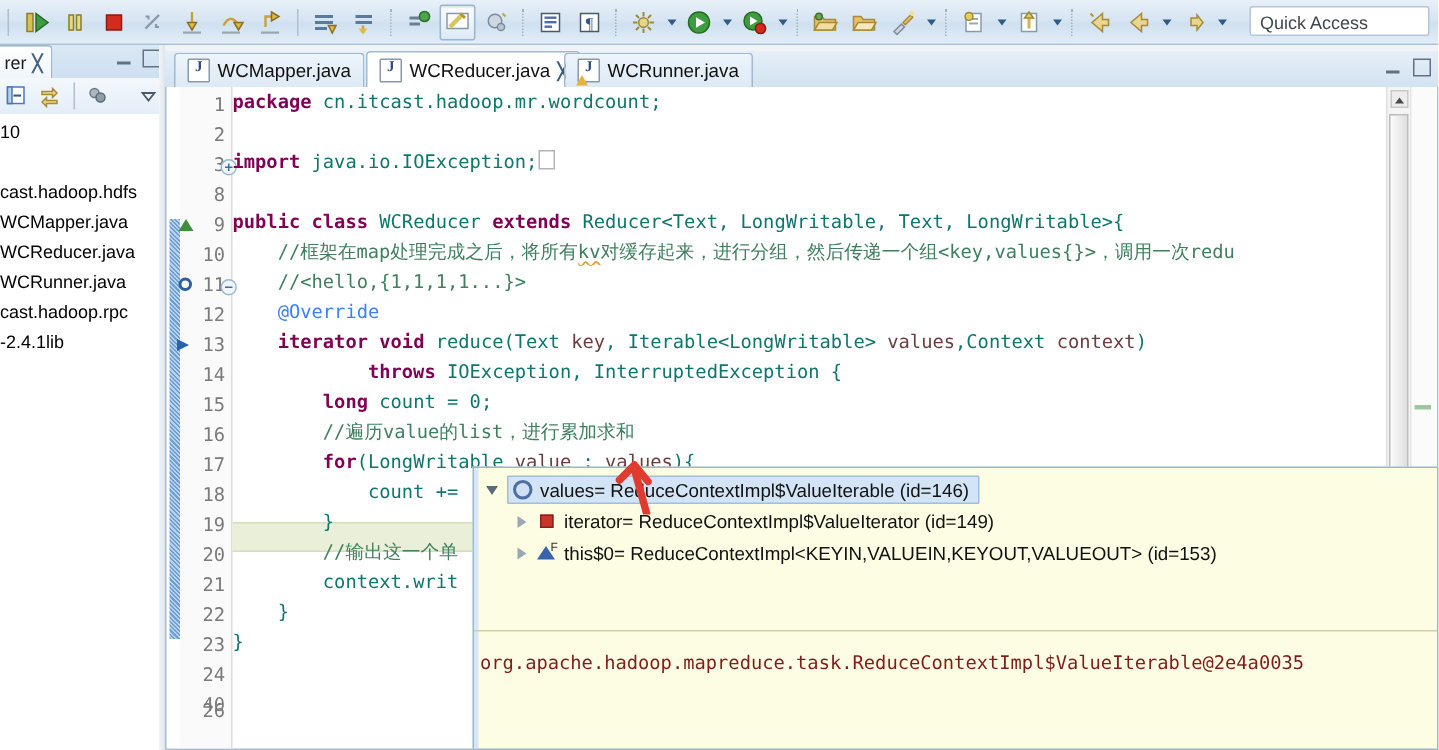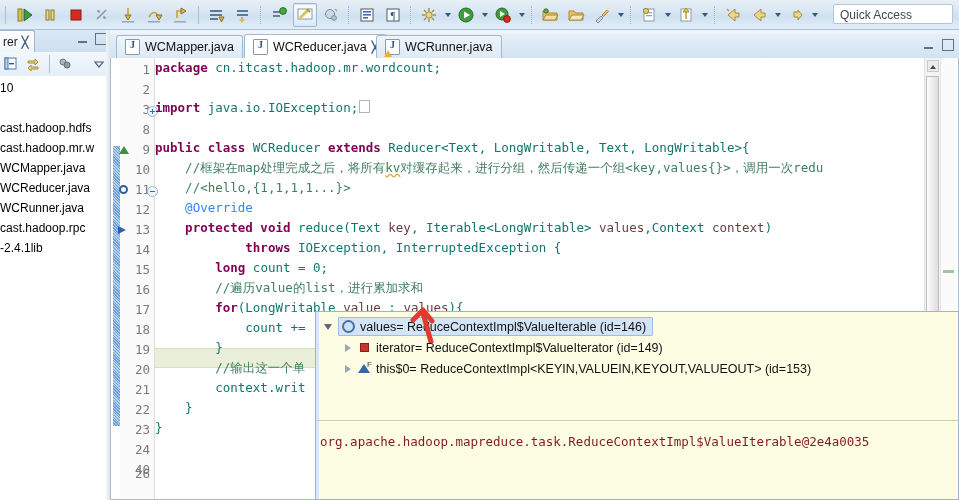--- a/index.html
+++ b/index.html
@@ -548,21 +548,20 @@
         <svg width="14" height="14" viewBox="0 0 14 14">
           <polygon points="3,5 11,5 7,10" fill="none" stroke="#4a5a6a" stroke-width="1.2"></polygon>
         </svg>
       </div>
     </div>
 
     <div class="lv-tree">
       <div class="lv-row">10</div>
       <div class="lv-row"></div>
       <div class="lv-row">cast.hadoop.hdfs</div>
-      <div class="lv-row">cast.hadoop.mr.w</div>
       <div class="lv-row">WCMapper.java</div>
       <div class="lv-row">WCReducer.java</div>
       <div class="lv-row">WCRunner.java</div>
       <div class="lv-row">cast.hadoop.rpc</div>
       <div class="lv-row">-2.4.1lib</div>
     </div>
   </div>
   <div class="lv-divider"></div>
 
   <div class="editor-area">
@@ -639,21 +638,21 @@
 
       <div class="code">
         <div class="cl" style="top:0px"><span class="kw">package</span> <span class="plain">cn.itcast.hadoop.mr.wordcount;</span></div>
         <div class="cl" style="top:20px"></div>
         <div class="cl" style="top:40px"><span class="kw">import</span> <span class="plain">java.io.IOException;</span><span class="blank-box"></span></div>
         <div class="cl" style="top:60px"></div>
         <div class="cl" style="top:80px"><span class="kw">public class</span> <span class="plain">WCReducer </span><span class="kw">extends</span> <span class="plain">Reducer&lt;Text, LongWritable, Text, LongWritable&gt;{</span></div>
         <div class="cl cm" style="top:100px">    //框架在map处理完成之后，将所有<span class="squiggle">kv</span>对缓存起来，进行分组，然后传递一个组&lt;key,values{}&gt;，调用一次redu</div>
         <div class="cl cm" style="top:120px">    //&lt;hello,{1,1,1,1...}&gt;</div>
         <div class="cl annot" style="top:140px">    @Override</div>
-        <div class="cl" style="top:160px">    <span class="kw">protected void</span> <span class="plain">reduce(Text </span><span class="param">key</span><span class="plain">, Iterable&lt;LongWritable&gt; </span><span class="param">values</span><span class="plain">,Context </span><span class="param">context</span><span class="plain">)</span></div>
+        <div class="cl" style="top:160px">    <span class="kw">iterator void</span> <span class="plain">reduce(Text </span><span class="param">key</span><span class="plain">, Iterable&lt;LongWritable&gt; </span><span class="param">values</span><span class="plain">,Context </span><span class="param">context</span><span class="plain">)</span></div>
         <div class="cl" style="top:180px">            <span class="kw">throws</span> <span class="plain">IOException, InterruptedException {</span></div>
         <div class="cl" style="top:200px">        <span class="kw">long</span> <span class="plain">count = 0;</span></div>
         <div class="cl cm" style="top:220px">        //遍历value的list，进行累加求和</div>
         <div class="cl" style="top:240px">        <span class="kw">for</span><span class="plain">(LongWritable </span><span class="param">value</span><span class="plain"> : </span><span class="param">values</span><span class="plain">){</span></div>
         <div class="cl" style="top:260px">            <span class="plain">count +=</span></div>
         <div class="cl" style="top:280px">        <span class="plain">}</span></div>
         <div class="cl cm" style="top:300px">        //输出这一个单</div>
         <div class="cl" style="top:320px">        <span class="plain">context.writ</span></div>
         <div class="cl" style="top:340px">    <span class="plain">}</span></div>
         <div class="cl" style="top:360px"><span class="plain">}</span></div>

